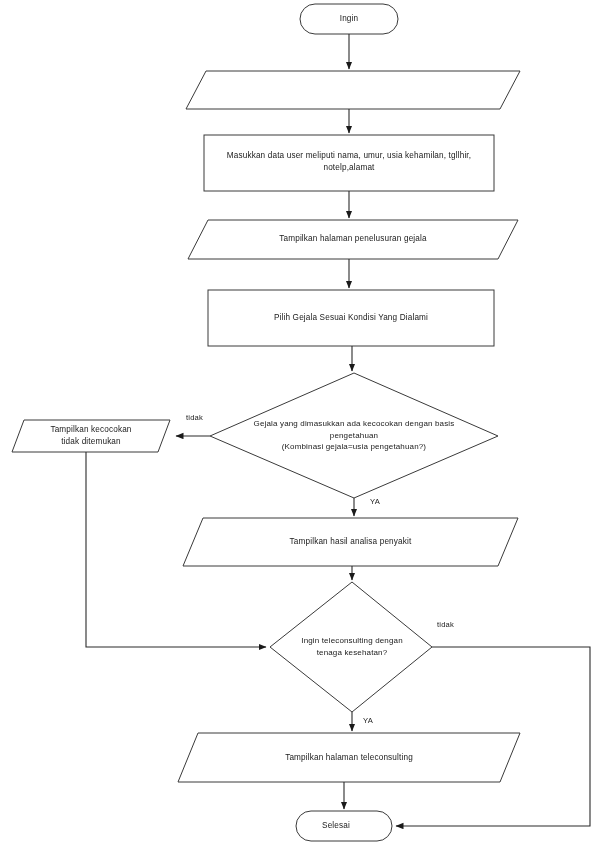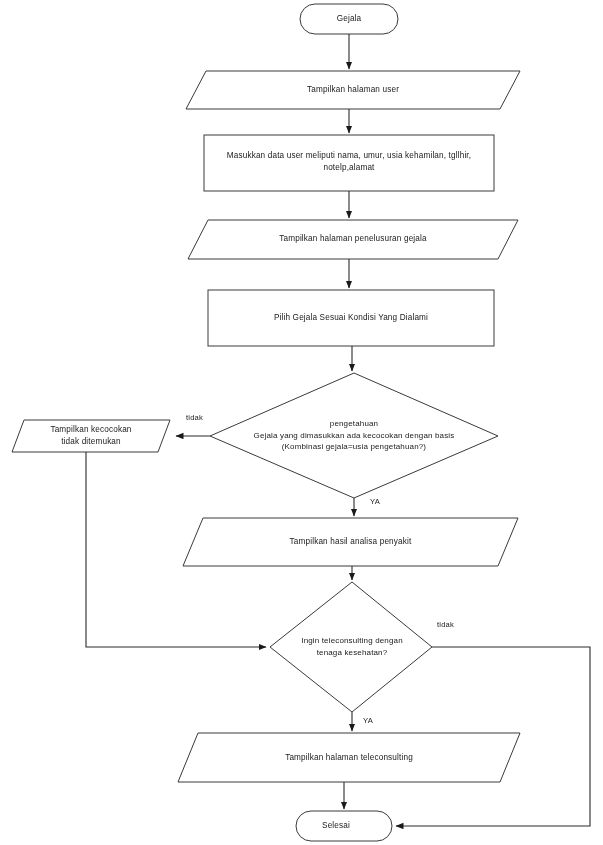--- a/index.html
+++ b/index.html
@@ -114,33 +114,32 @@
     <line class="conn" x1="352" y1="566" x2="352" y2="580" marker-end="url(#arrow)"></line>
 
     <line class="conn" x1="352" y1="712" x2="352" y2="731" marker-end="url(#arrow)"></line>
 
     <line class="conn" x1="344" y1="782" x2="344" y2="809" marker-end="url(#arrow)"></line>
 
     <polyline class="conn" points="432,647 590,647 590,826 396,826" marker-end="url(#arrow)"></polyline>
 
   </svg>
 
-  <div class="node-text term-text" style="left:300px; top:13px; width:98px;">Gejala</div>
+  <div class="node-text term-text" style="left:300px; top:13px; width:98px;">Ingin</div>
 
-  <div class="node-text" style="left:206px; top:84px; width:294px;">Tampilkan halaman user</div>
 
   <div class="node-text" style="left:212px; top:150px; width:274px;">Masukkan data user meliputi nama, umur, usia kehamilan, tgllhir, notelp,alamat</div>
 
   <div class="node-text" style="left:208px; top:233px; width:290px;">Tampilkan halaman penelusuran gejala</div>
 
   <div class="node-text" style="left:210px; top:312px; width:282px;">Pilih Gejala Sesuai Kondisi Yang Dialami</div>
 
   <div class="node-text diamond-text" style="left:212px; top:418px; width:284px;">
+    <div>Gejala yang dimasukkan ada kecocokan dengan basis</div>
     <div>pengetahuan</div>
-    <div>Gejala yang dimasukkan ada kecocokan dengan basis</div>
     <div>(Kombinasi gejala=usia pengetahuan?)</div>
   </div>
 
   <div class="node-text" style="left:16px; top:424px; width:150px;">
     <div>Tampilkan  kecocokan</div>
     <div>tidak ditemukan</div>
   </div>
 
   <div class="node-text" style="left:203px; top:536px; width:295px;">Tampilkan hasil analisa penyakit</div>
 

